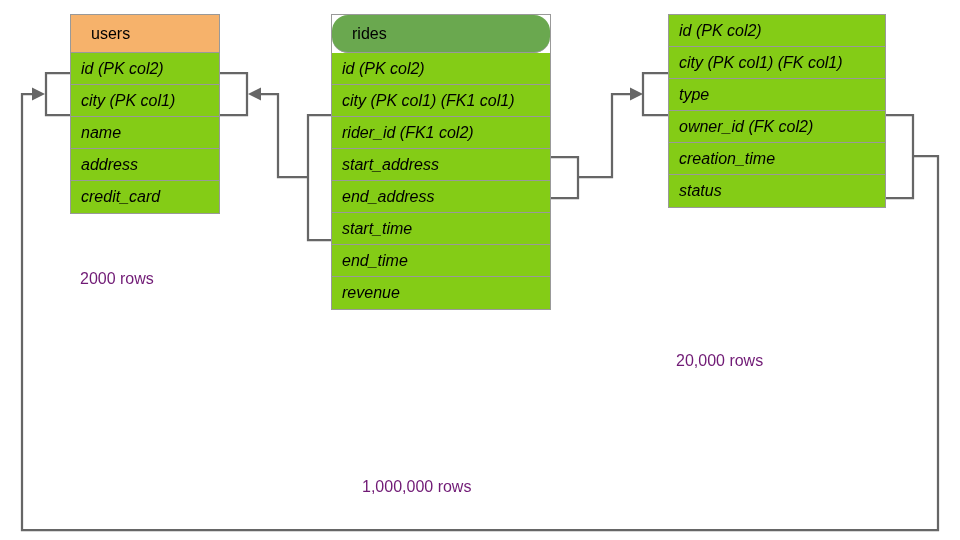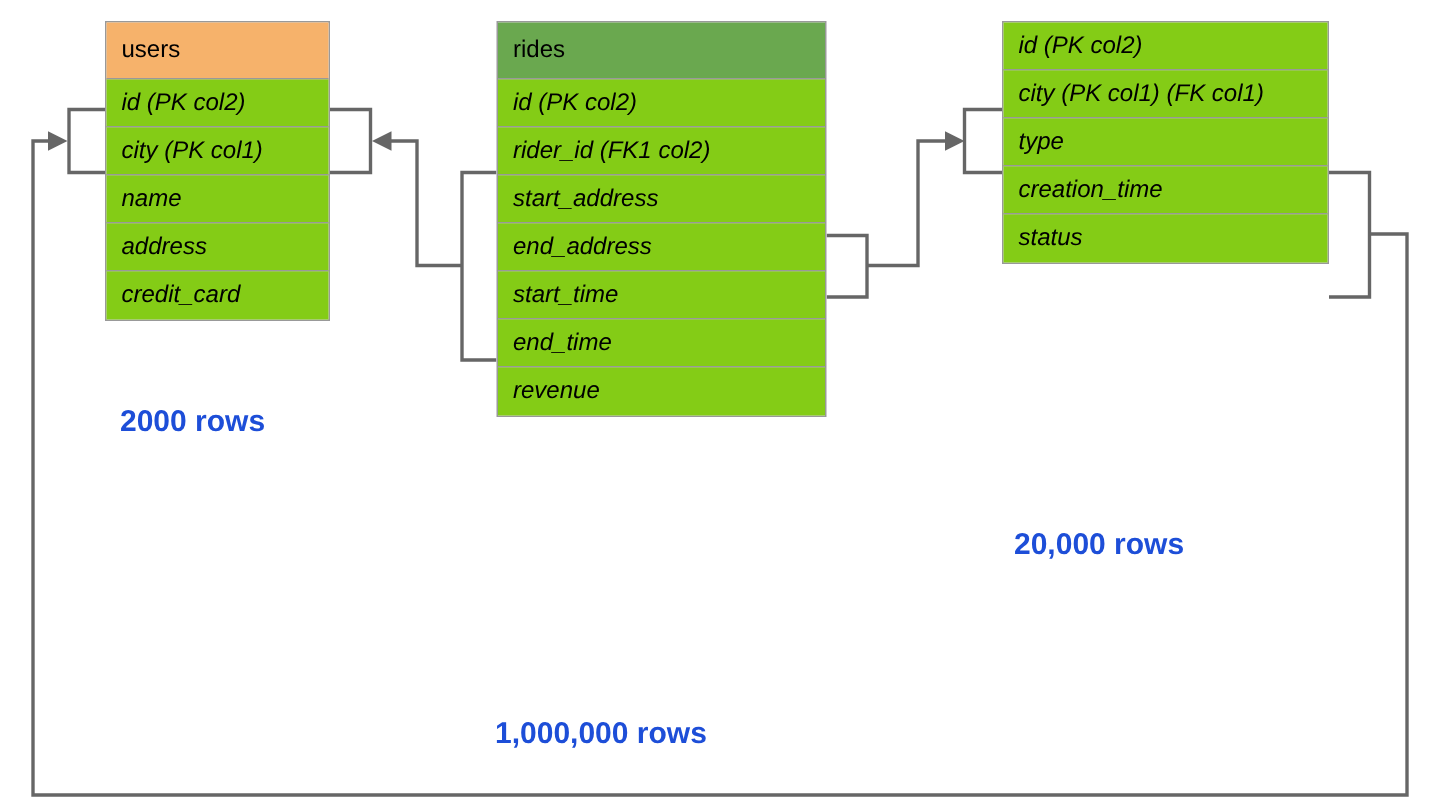--- a/index.html
+++ b/index.html
@@ -21,45 +21,44 @@
     position: absolute;
     box-sizing: border-box;
     border: 1px solid #999999;
     background: #ffffff;
   }
   .db-table .thead {
     box-sizing: border-box;
     height: 38px;
     display: flex;
     align-items: center;
-    padding-left: 10px;
+    padding-left: 20px;
     font-size: 16px;
     border-bottom: 1px solid #999999;
   }
   .hdr-users    { background: #F6B26B; }
-  .hdr-rides    { background: #6AA84F; }
+  .hdr-rides    { background: #6AA84F; border-radius: 16px; }
   .hdr-vehicles { background: #B87AA0; }
   .db-table .cell {
     box-sizing: border-box;
     height: 32px;
     display: flex;
     align-items: center;
     padding-left: 10px;
     font-size: 16px;
     border-bottom: 1px solid #999999;
     background: #84cc16;
     font-style: italic;
   }
   .db-table .cell:last-child { border-bottom: none; }
   .rowcount {
     position: absolute;
-    font-size: 20px;
-    color: #1d4ed8;
+    font-size: 16px;
+    color: #701a75;
     white-space: nowrap;
-    font-weight: bold;
   }
   polyline { fill: none; stroke: #666666; stroke-width: 2.25; }
   polygon  { fill: #666666; stroke: none; }
 </style>
 </head>
 <body>
 
 <div id="canvas">
 
   <svg id="wires" viewBox="0 0 960 540" xmlns="http://www.w3.org/2000/svg">
@@ -86,31 +85,33 @@
     <div class="cell">city (PK col1)</div>
     <div class="cell">name</div>
     <div class="cell">address</div>
     <div class="cell">credit_card</div>
   </div>
   <div class="rowcount" style="left:80px; top:270px;">2000 rows</div>
 
   <div class="db-table" style="left:331px; top:14px; width:220px;">
     <div class="thead hdr-rides">rides</div>
     <div class="cell">id (PK col2)</div>
+    <div class="cell">city (PK col1) (FK1 col1)</div>
     <div class="cell">rider_id (FK1 col2)</div>
     <div class="cell">start_address</div>
     <div class="cell">end_address</div>
     <div class="cell">start_time</div>
     <div class="cell">end_time</div>
     <div class="cell">revenue</div>
   </div>
-  <div class="rowcount" style="left:330px; top:478px;">1,000,000 rows</div>
+  <div class="rowcount" style="left:362px; top:478px;">1,000,000 rows</div>
 
   <div class="db-table" style="left:668px; top:14px; width:218px;">
     <div class="cell">id (PK col2)</div>
     <div class="cell">city (PK col1) (FK col1)</div>
     <div class="cell">type</div>
+    <div class="cell">owner_id (FK col2)</div>
     <div class="cell">creation_time</div>
     <div class="cell">status</div>
   </div>
   <div class="rowcount" style="left:676px; top:352px;">20,000 rows</div>
 
 </div>
 
 </body></html>

